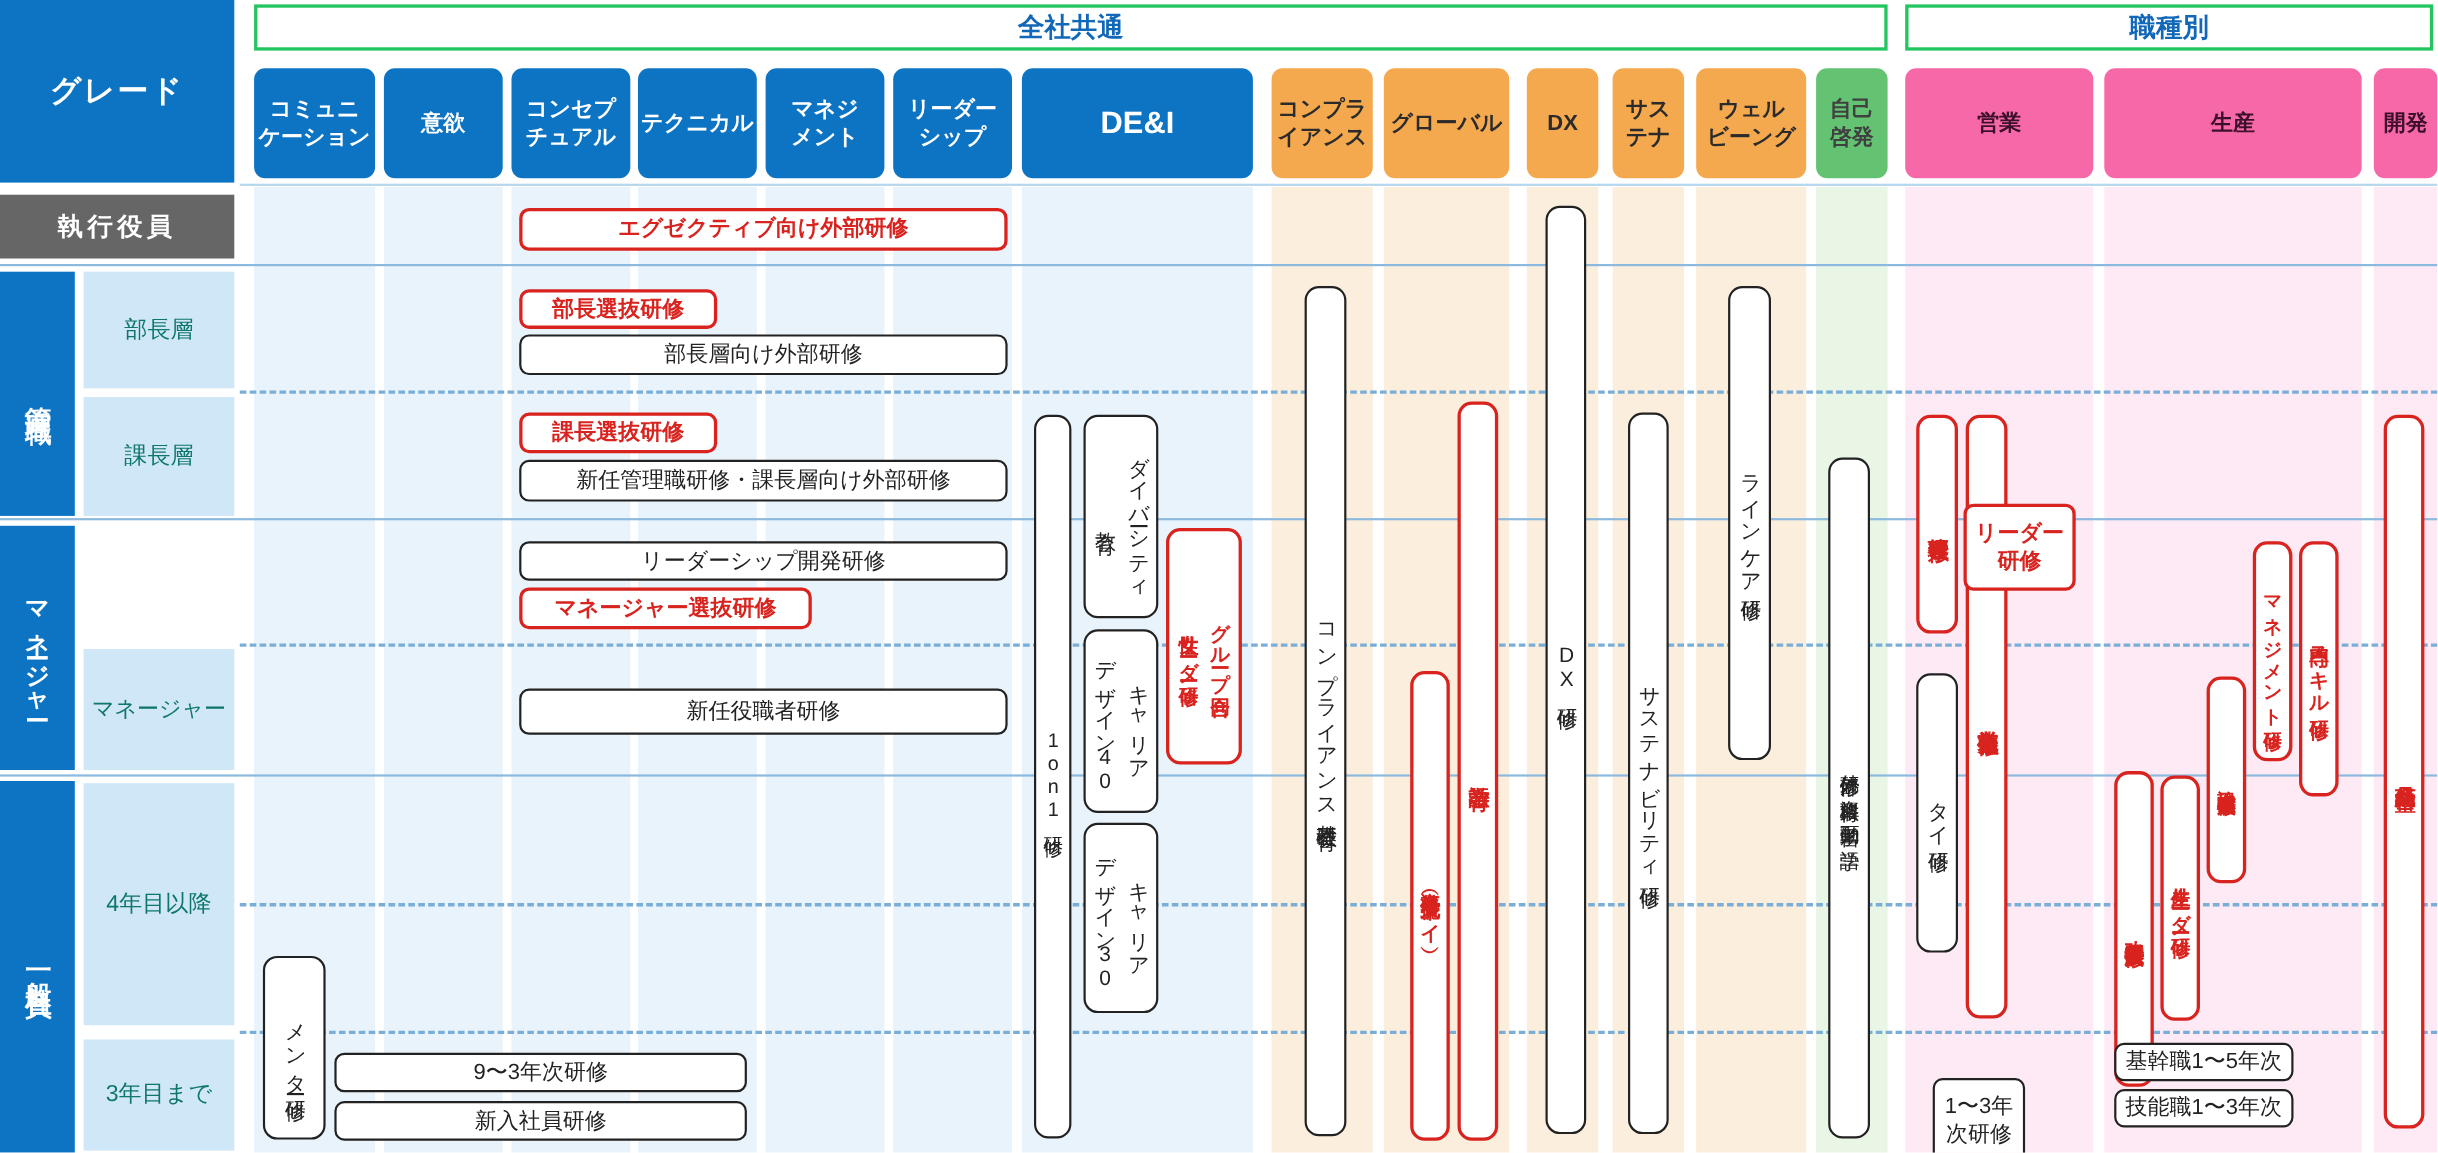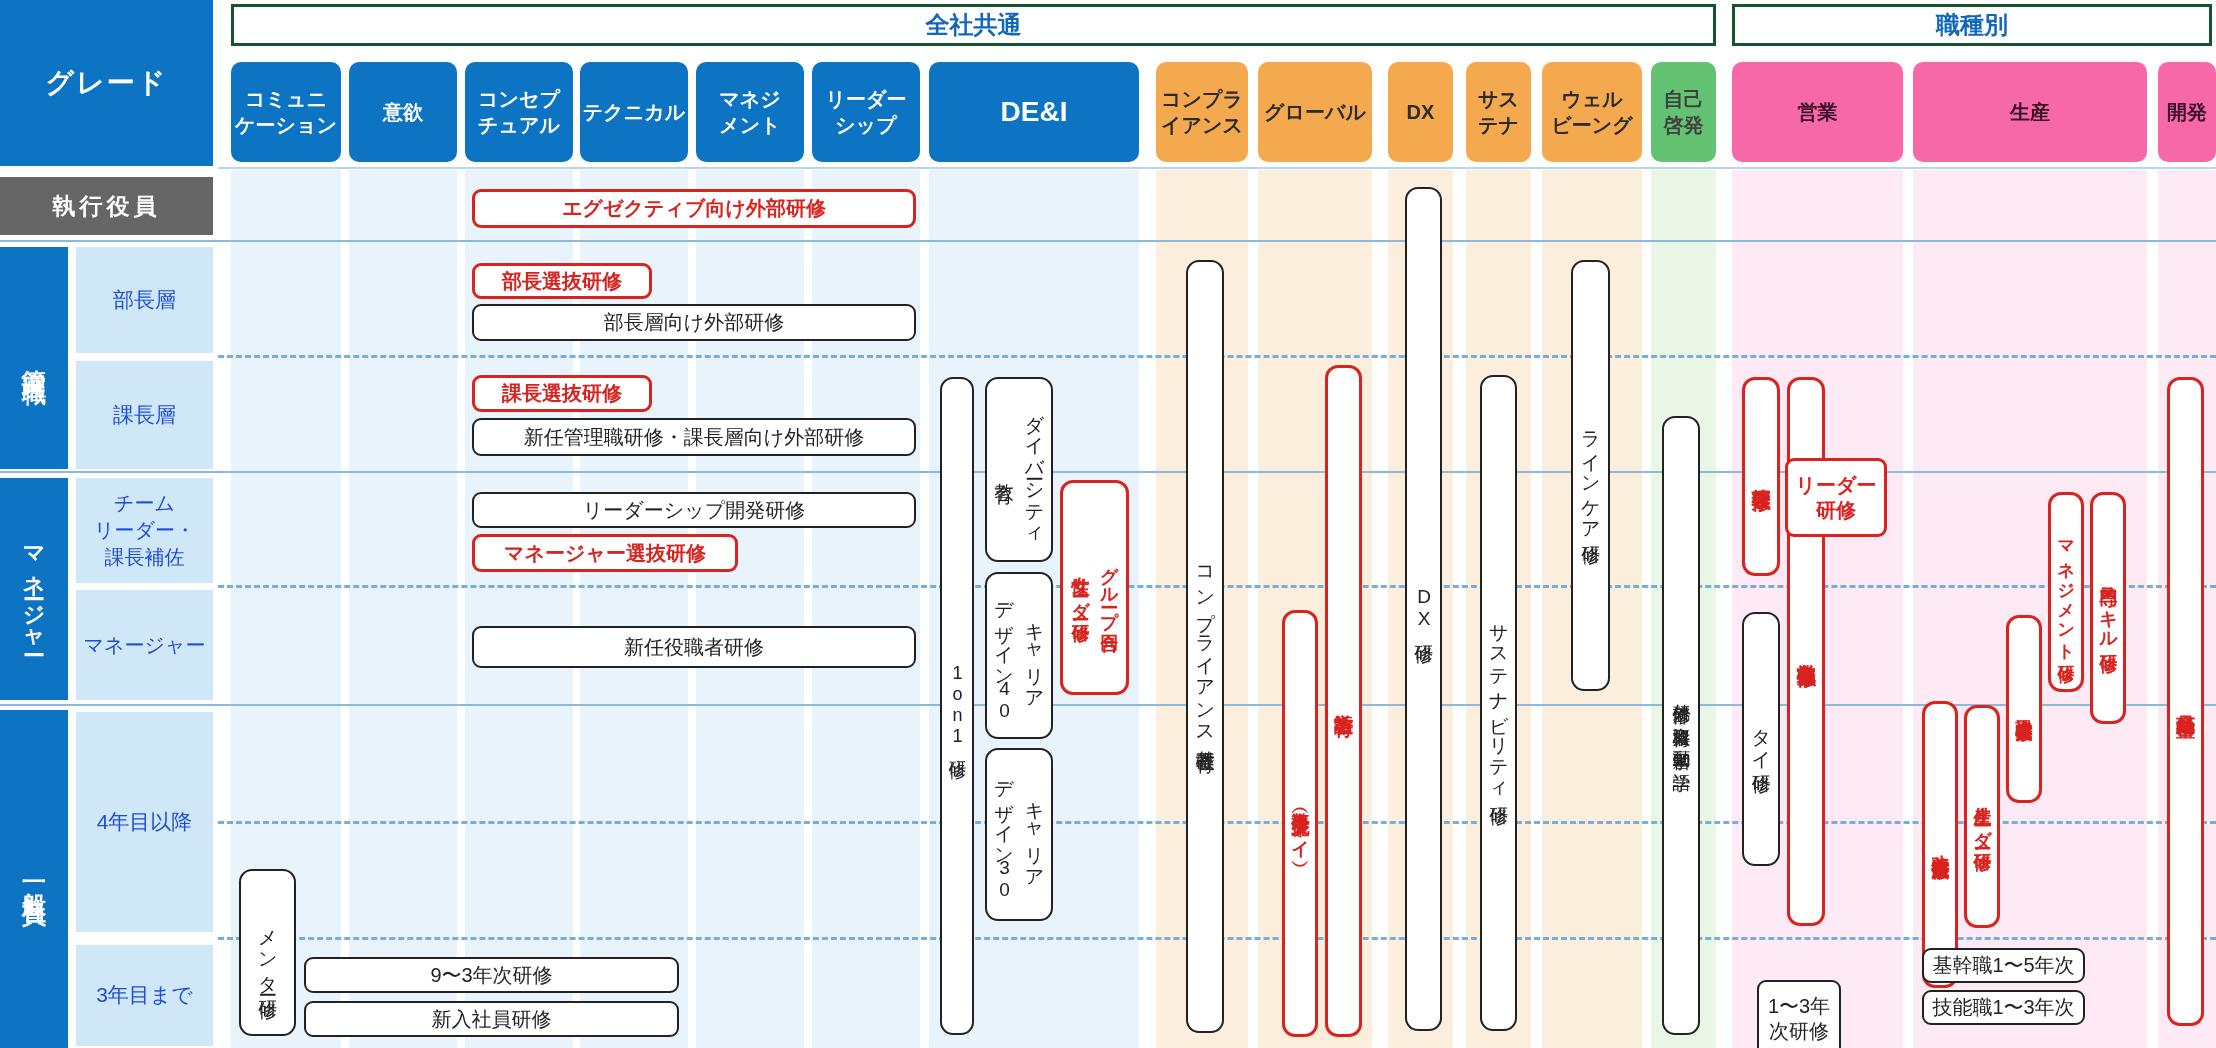--- a/index.html
+++ b/index.html
@@ -7,21 +7,21 @@
     position:relative;width:2216px;height:1048px;overflow:hidden;background:#fff;
     font-family:"Liberation Sans","DejaVu Sans",sans-serif;color:#222;
   }
   .stripe{position:absolute;top:170px;height:878px;}
   .c-blue{background:#e8f3fb}
   .c-orange{background:#fbeedd}
   .c-green{background:#e9f5e5}
   .c-pink{background:#fdeaf4}
 
   .banner{
-    position:absolute;top:4px;height:42px;background:#fff;border:3px solid #14532d;
+    position:absolute;top:4px;height:42px;background:#fff;border:3px solid #22c55e;
     color:#1268b8;font-weight:700;font-size:24px;display:flex;align-items:center;
     justify-content:center;box-sizing:border-box;
   }
   .chip{
     position:absolute;top:62px;height:100px;border-radius:10px;display:flex;
     align-items:center;justify-content:center;text-align:center;font-weight:700;
     font-size:20px;line-height:1.3;white-space:pre-line;box-sizing:border-box;
   }
   .chip-blue{background:#0d74c4;color:#fff}
   .chip-orange{background:#f5a94e;color:#2b2b2b}
@@ -37,21 +37,21 @@
     position:absolute;left:0;top:177px;width:213px;height:58px;background:#666;
     color:#fff;font-size:23px;font-weight:700;display:flex;align-items:center;
     justify-content:center;letter-spacing:4px;
   }
   .gbar{
     position:absolute;left:0;width:68px;background:#0d74c4;color:#fff;
     writing-mode:vertical-rl;text-orientation:upright;font-weight:700;font-size:24px;
     letter-spacing:5px;display:flex;align-items:center;justify-content:center;
   }
   .sub{
-    position:absolute;left:76px;width:137px;background:#cfe7f7;color:#1d4ed8;
+    position:absolute;left:76px;width:137px;background:#cfe7f7;color:#0f766e;
     font-size:21px;display:flex;align-items:center;justify-content:center;
     text-align:center;white-space:pre-line;line-height:1.35;
   }
   .solidline{position:absolute;left:0;width:2216px;height:0;border-top:2px solid #8cbade;}
   .thinline{position:absolute;left:218px;width:1998px;height:0;border-top:2px solid #b5d6ec;}
   .dashline{position:absolute;left:218px;width:1998px;height:0;border-top:3px dashed #79aed9;}
 
   .hbox{
     position:absolute;background:#fff;border:2.5px solid #222;border-radius:9px;
     display:flex;align-items:center;justify-content:center;text-align:center;
@@ -126,23 +126,20 @@
 
   <div class="grade-hdr">グレード</div>
   <div class="exec">執行役員</div>
 
   <div class="gbar" style="top:247px;height:222px">管理職</div>
   <div class="gbar" style="top:478px;height:222px;font-size:22px;letter-spacing:2px">マネージャー</div>
   <div class="gbar" style="top:710px;height:338px">一般社員</div>
 
   <div class="sub" style="top:247px;height:106px">部長層</div>
   <div class="sub" style="top:361px;height:108px">課長層</div>
-  <div class="sub" style="top:478px;height:105px;font-size:20px">チーム
-リーダー・
-課長補佐</div>
   <div class="sub" style="top:590px;height:110px;font-size:20px">マネージャー</div>
   <div class="sub" style="top:712px;height:220px">4年目以降</div>
   <div class="sub" style="top:945px;height:101px">3年目まで</div>
 
   <div class="vbox" style="left:239px;top:869px;width:57px;height:167px">メンター研修</div>
   <div class="vbox" style="left:940px;top:377px;width:34px;height:658px;font-size:18px">1on1研修</div>
   <div class="vbox" style="left:985px;top:377px;width:68px;height:185px">ダイバーシティ
 教育</div>
   <div class="vbox" style="left:985px;top:572px;width:68px;height:167px">キャリア
 デザイン40</div>

